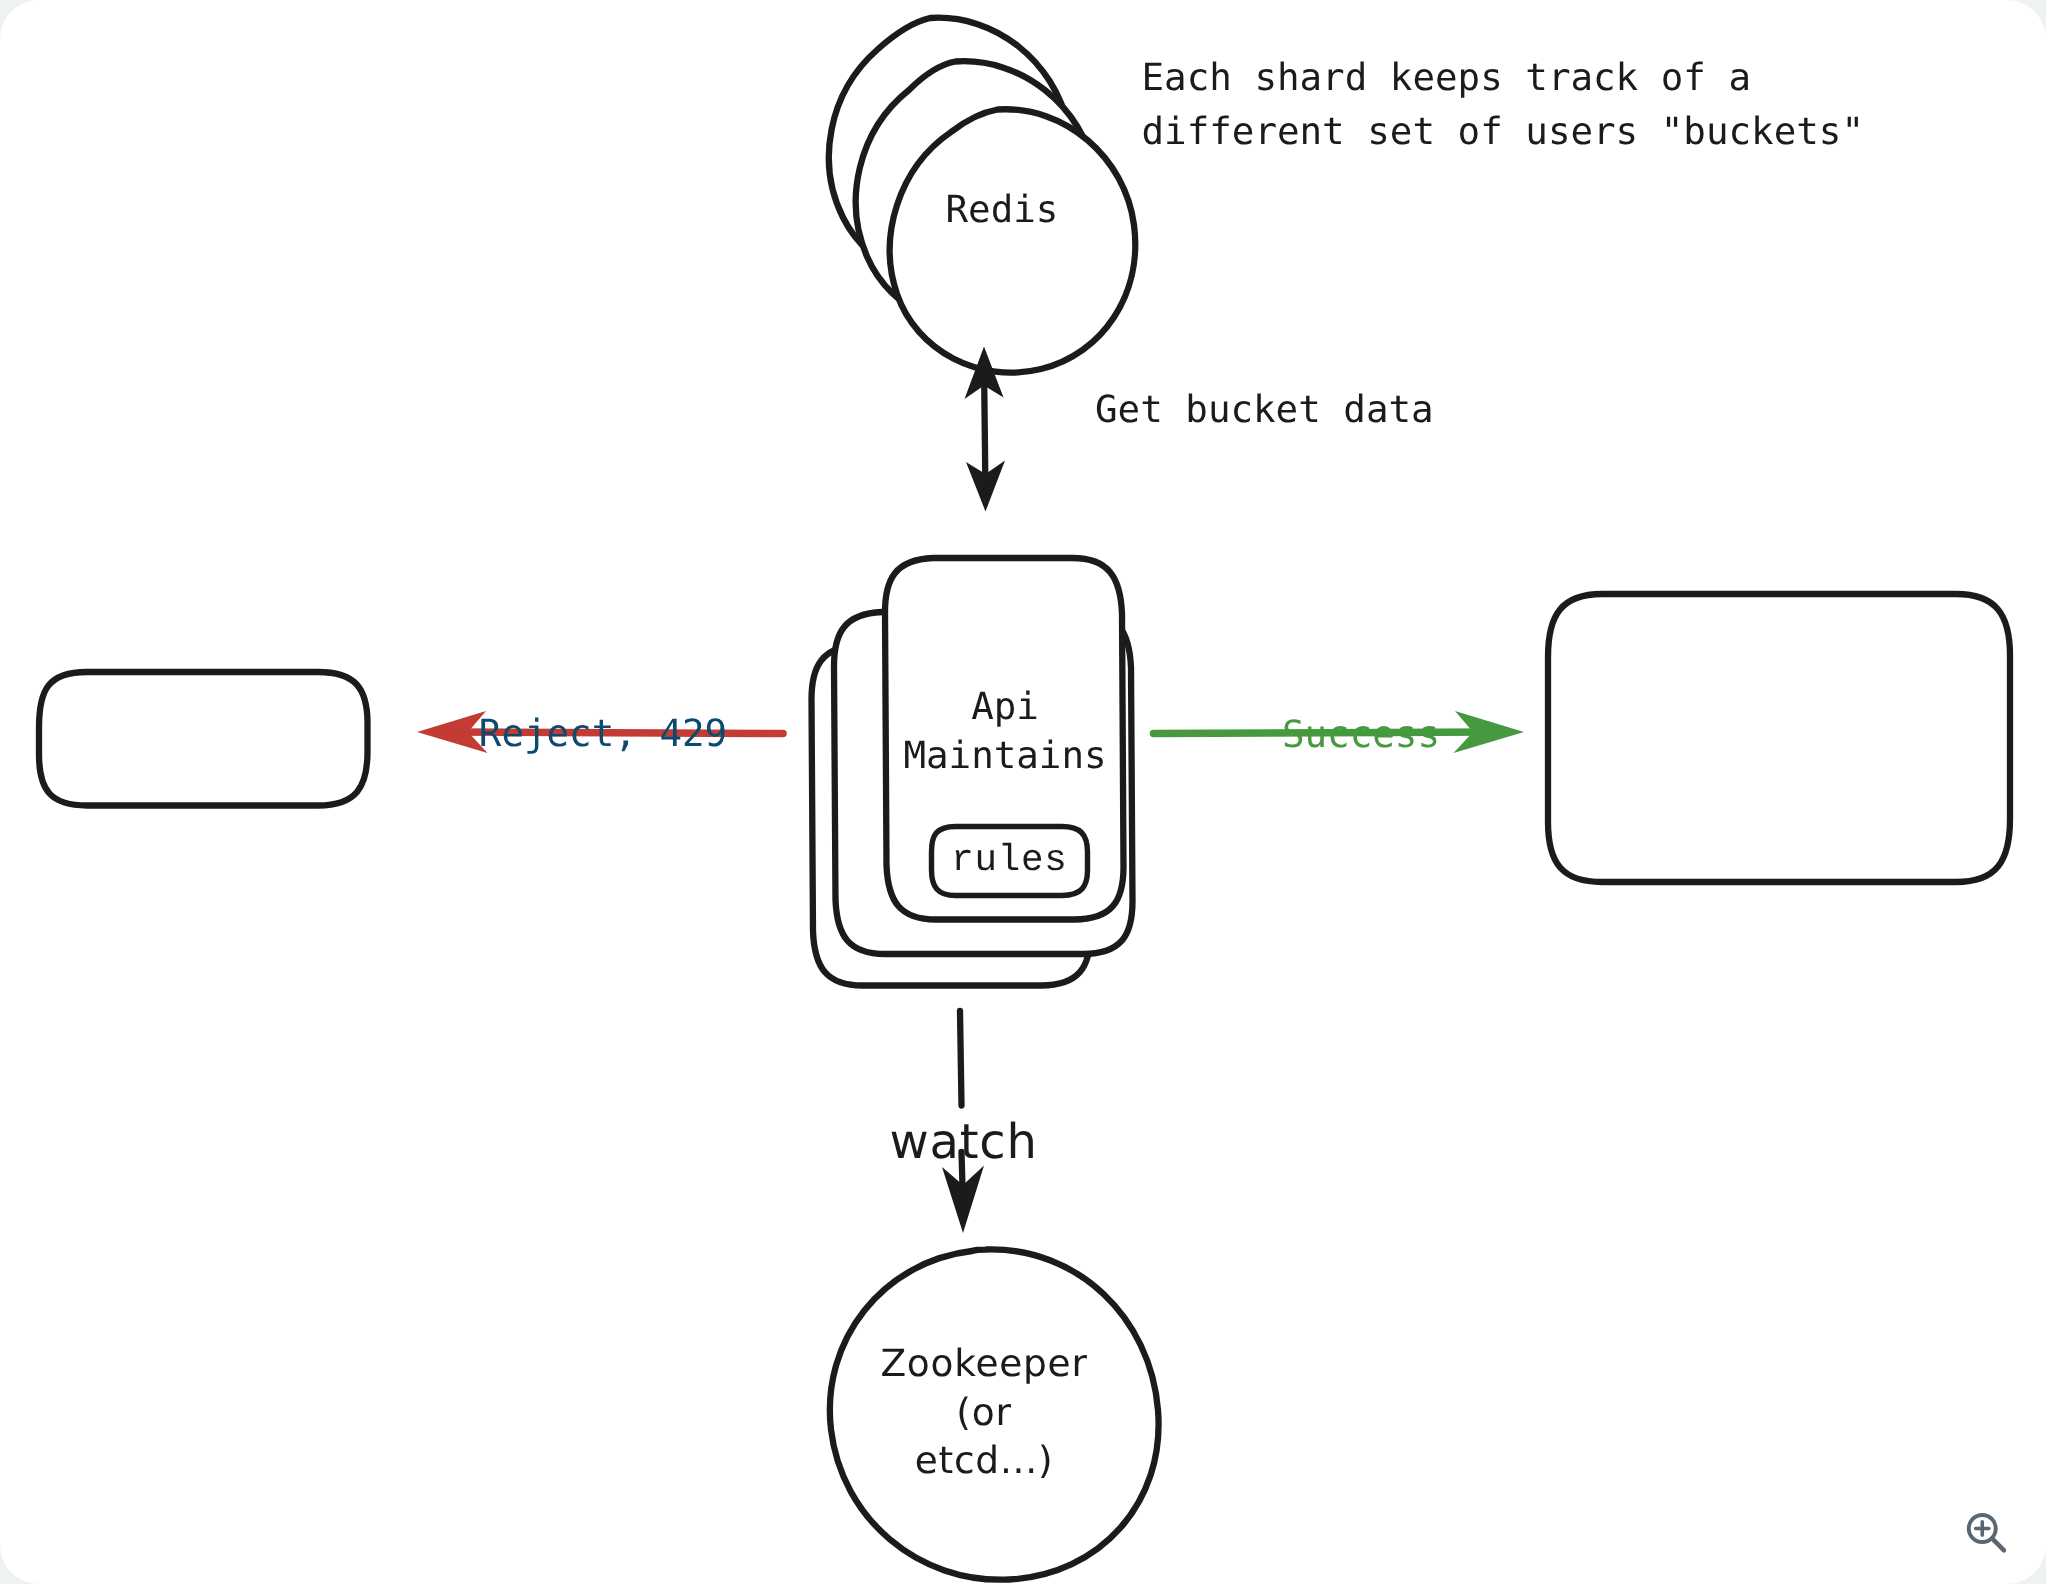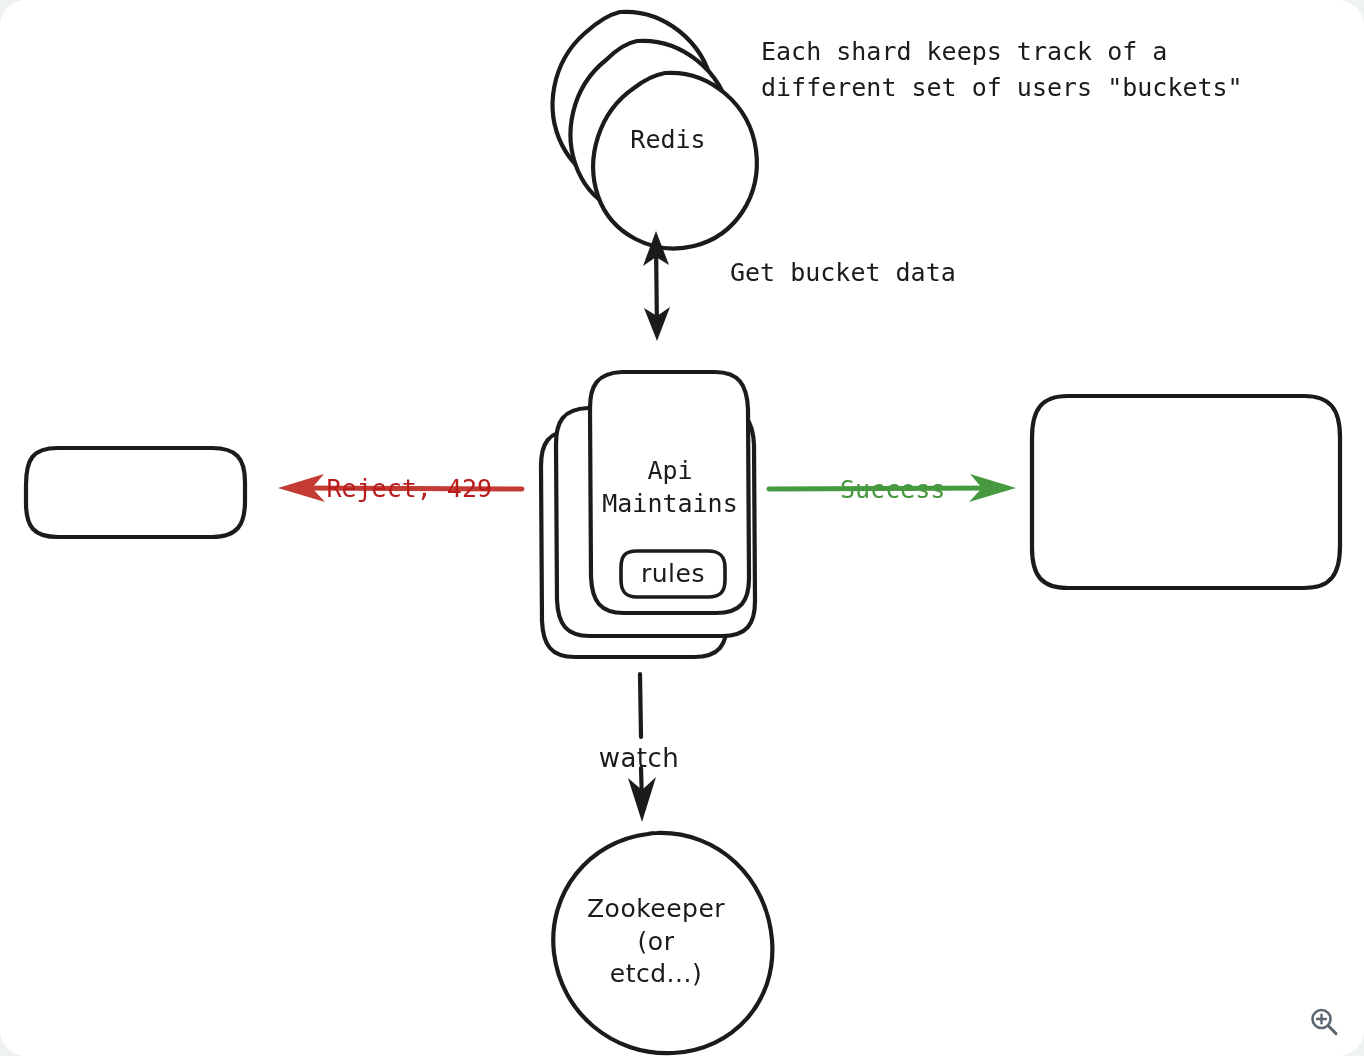--- a/index.html
+++ b/index.html
@@ -45,27 +45,27 @@
     font-family: "DejaVu Sans", sans-serif;
     font-weight: 400;
     letter-spacing: 0.5px;
   }
   
   #redis-label      { left: 600px;  top: 125px; width: 136px; font-size: 25px; }
   #shard-note       { left: 745px;  top: 34px;  width: 520px; font-size: 25px; text-align: left; line-height: 1.42; margin-left: 16px; }
   #bucket-label     { left: 690px;  top: 258px; width: 240px; font-size: 25px; text-align: left; margin-left: 40px; }
   #client-label     { left: 25px;   top: 476px; width: 220px; font-size: 25px; }
   #gateway-label    { left: 598px;  top: 455px; width: 144px; font-size: 25px; line-height: 1.3; }
-  #rules-label      { left: 628px;  top: 559px; width: 90px;  font-size: 25px; }
+  #rules-label      { left: 628px;  top: 559px; width: 90px;  font-size: 25px; font-family: Liberation Mono, monospace; }
   #server-label     { left: 1032px; top: 479px; width: 310px; font-size: 25px; }
-  #watch-label      { left: 593px;  top: 743px; width: 92px;  font-size: 26px; }
+  #watch-label      { left: 593px;  top: 743px; width: 92px;  font-size: 32px; }
   #zk-label         { left: 566px;  top: 893px; width: 180px; font-size: 25px; line-height: 1.3; }
   #maintains-label  { left: 800px;  top: 903px; width: 220px; font-size: 25px; text-align: left; }
-  #reject-label     { left: 312px;  top: 474px; width: 180px; font-size: 25px; color: #b91c1c; text-align: right; }
-  #success-label    { left: 840px;  top: 475px; width: 120px; font-size: 25px; color: #46993f; text-align: left; }
+  #reject-label     { left: 312px;  top: 474px; width: 180px; font-size: 25px; color: #0c4a6e; text-align: center; }
+  #success-label    { left: 840px;  top: 475px; width: 120px; font-size: 25px; color: #46993f; text-align: right; }
 
   #zoom-icon {
     position: absolute;
     right: 22px;
     bottom: 16px;
     width: 36px;
     height: 36px;
     cursor: pointer;
   }
 </style>

